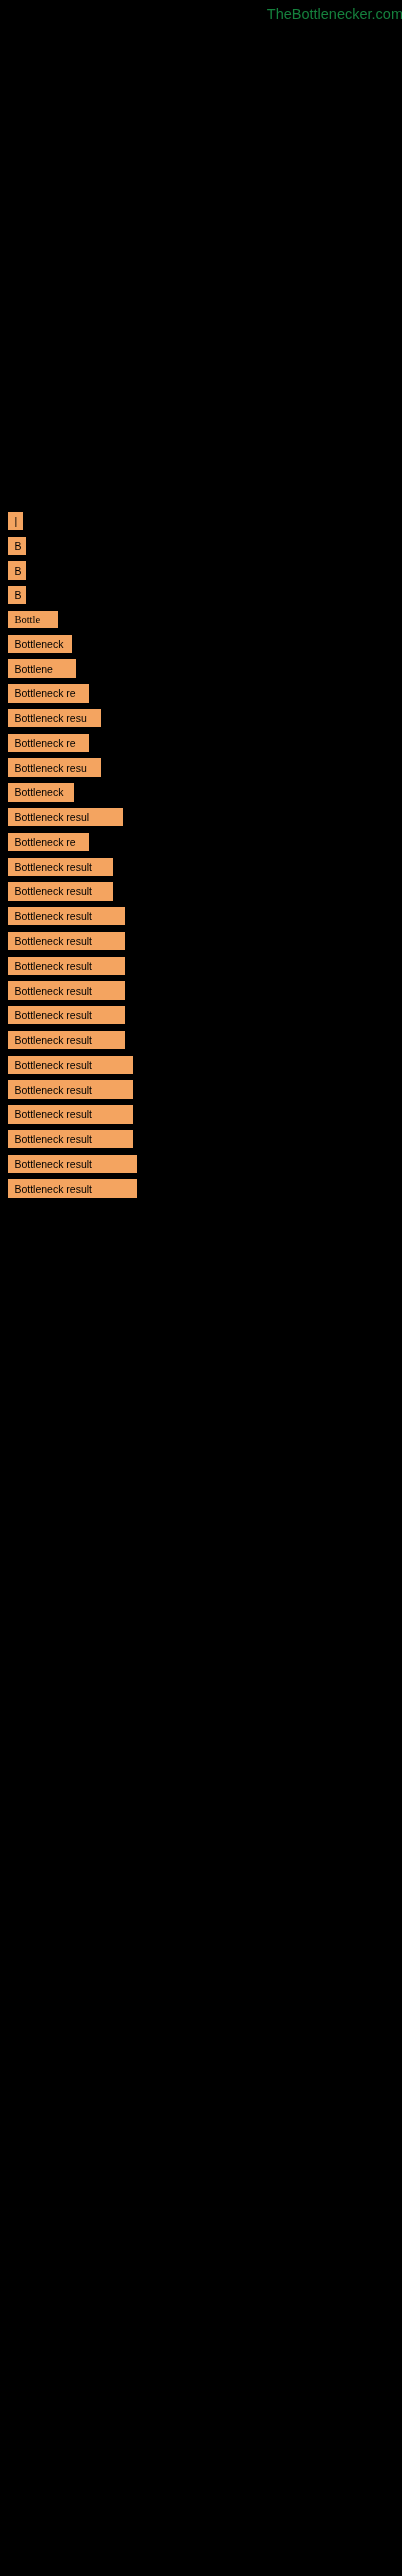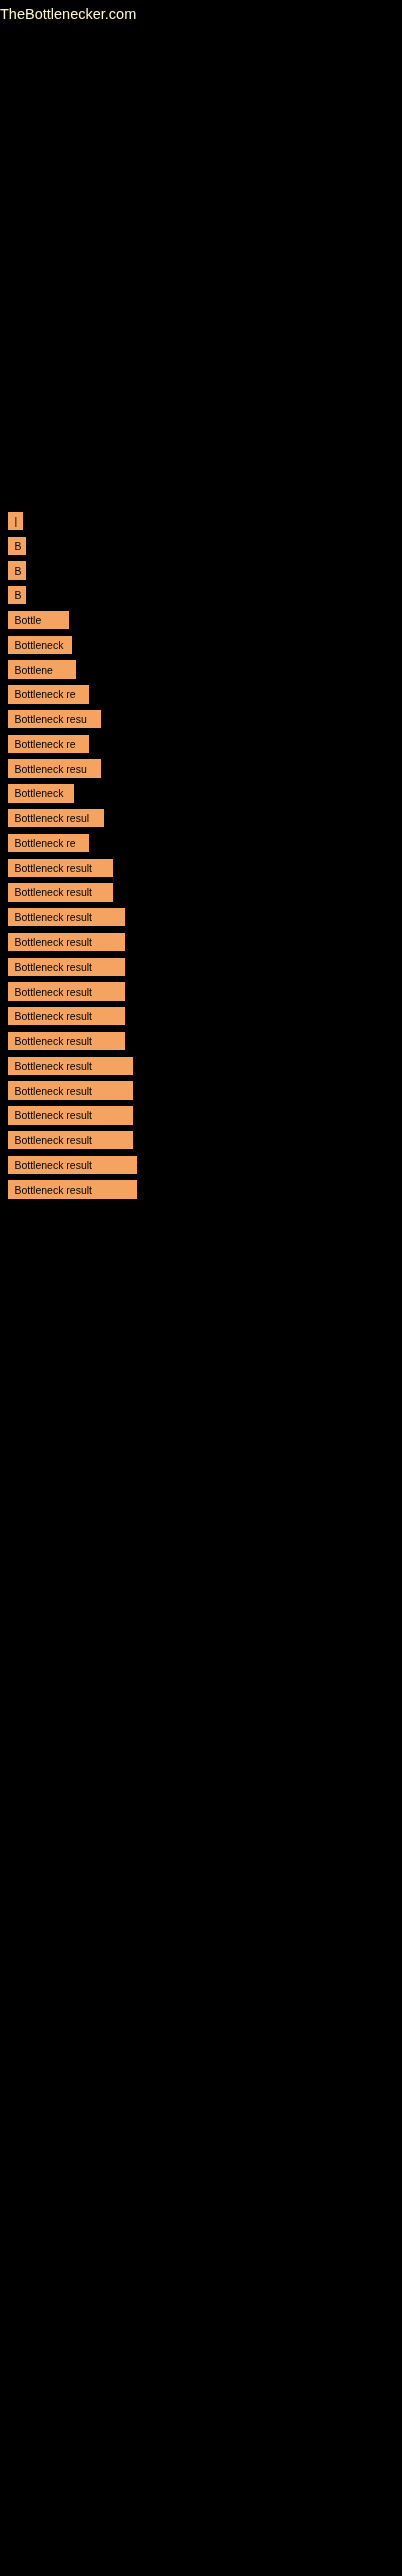--- a/index.html
+++ b/index.html
@@ -8,23 +8,23 @@
       box-sizing: border-box;
     }
     body {
       background-color: #000;
       width: 403px;
       min-height: 2576px;
       font-family: Arial, sans-serif;
       position: relative;
     }
     .site-title {
-      color: #fef9c3;
+      color: #15803d;
       font-size: 14.5px;
-      text-align: left;
+      text-align: right;
       padding-top: 6.4px;
       padding-bottom: 6.4px;
     }
     .main-content {
       padding: 0 0 16px 0;
     }
     .bottleneck-item {
       display: block;
       background-color: #f4a460;
       color: #000;
@@ -32,29 +32,29 @@
       padding: 3.2px 6.4px;
       margin: 6.4px 0 6.4px 8px;
       white-space: nowrap;
       overflow: hidden;
     }
     
     .item-1  { width: 14.5px;  margin-top: 483px; }
     .item-2  { width: 17.7px; }
     .item-3  { width: 17.7px; }
     .item-4  { width: 17.7px; }
-    .item-5  { width: 61px; }
+    .item-5  { width: 50px; font-family: Liberation Serif, serif; }
     .item-6  { width: 64px; }
     .item-7  { width: 68px; }
     .item-8  { width: 81px; }
     .item-9  { width: 93px; }
     .item-10 { width: 81px; }
     .item-11 { width: 93px; }
     .item-12 { width: 66px; }
-    .item-13 { width: 96px; }
+    .item-13 { width: 115px; }
     .item-14 { width: 81px; }
     .item-15 { width: 105px; }
     .item-16 { width: 105px; }
     .item-17 { width: 117px; }
     .item-18 { width: 117px; }
     .item-19 { width: 117px; }
     .item-20 { width: 117px; }
     .item-21 { width: 117px; }
     .item-22 { width: 117px; }
     .item-23 { width: 125px; }

